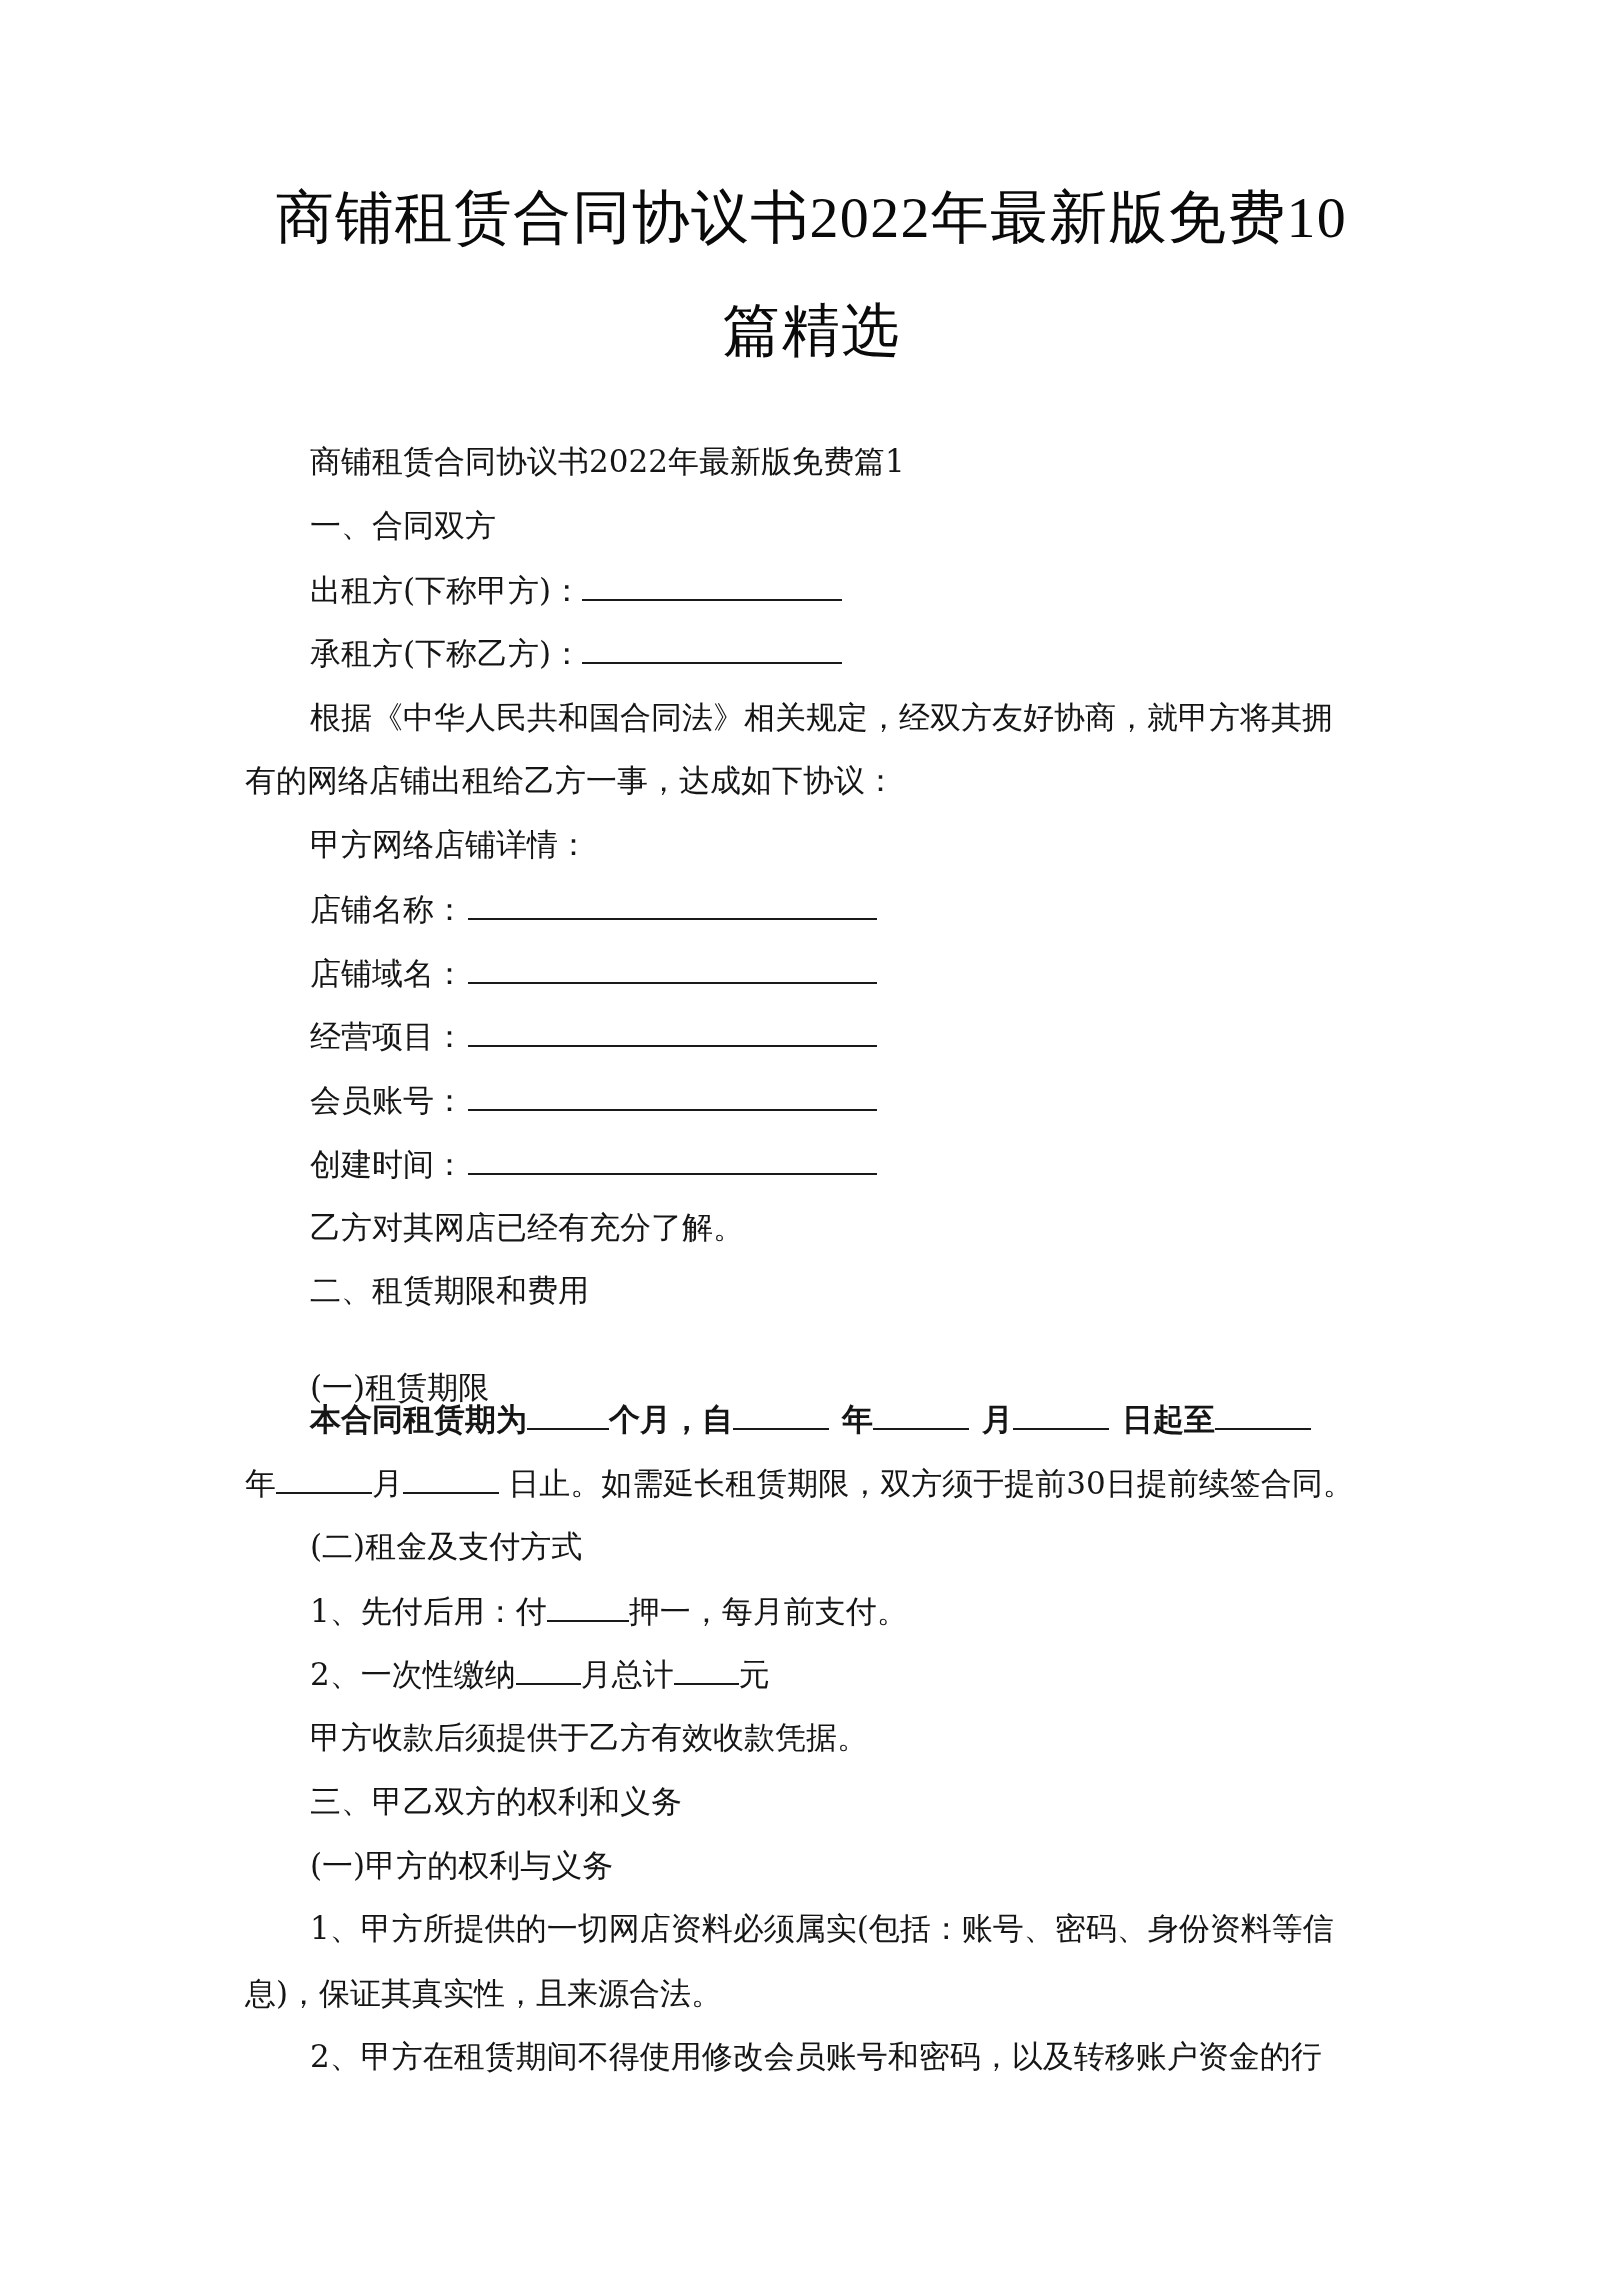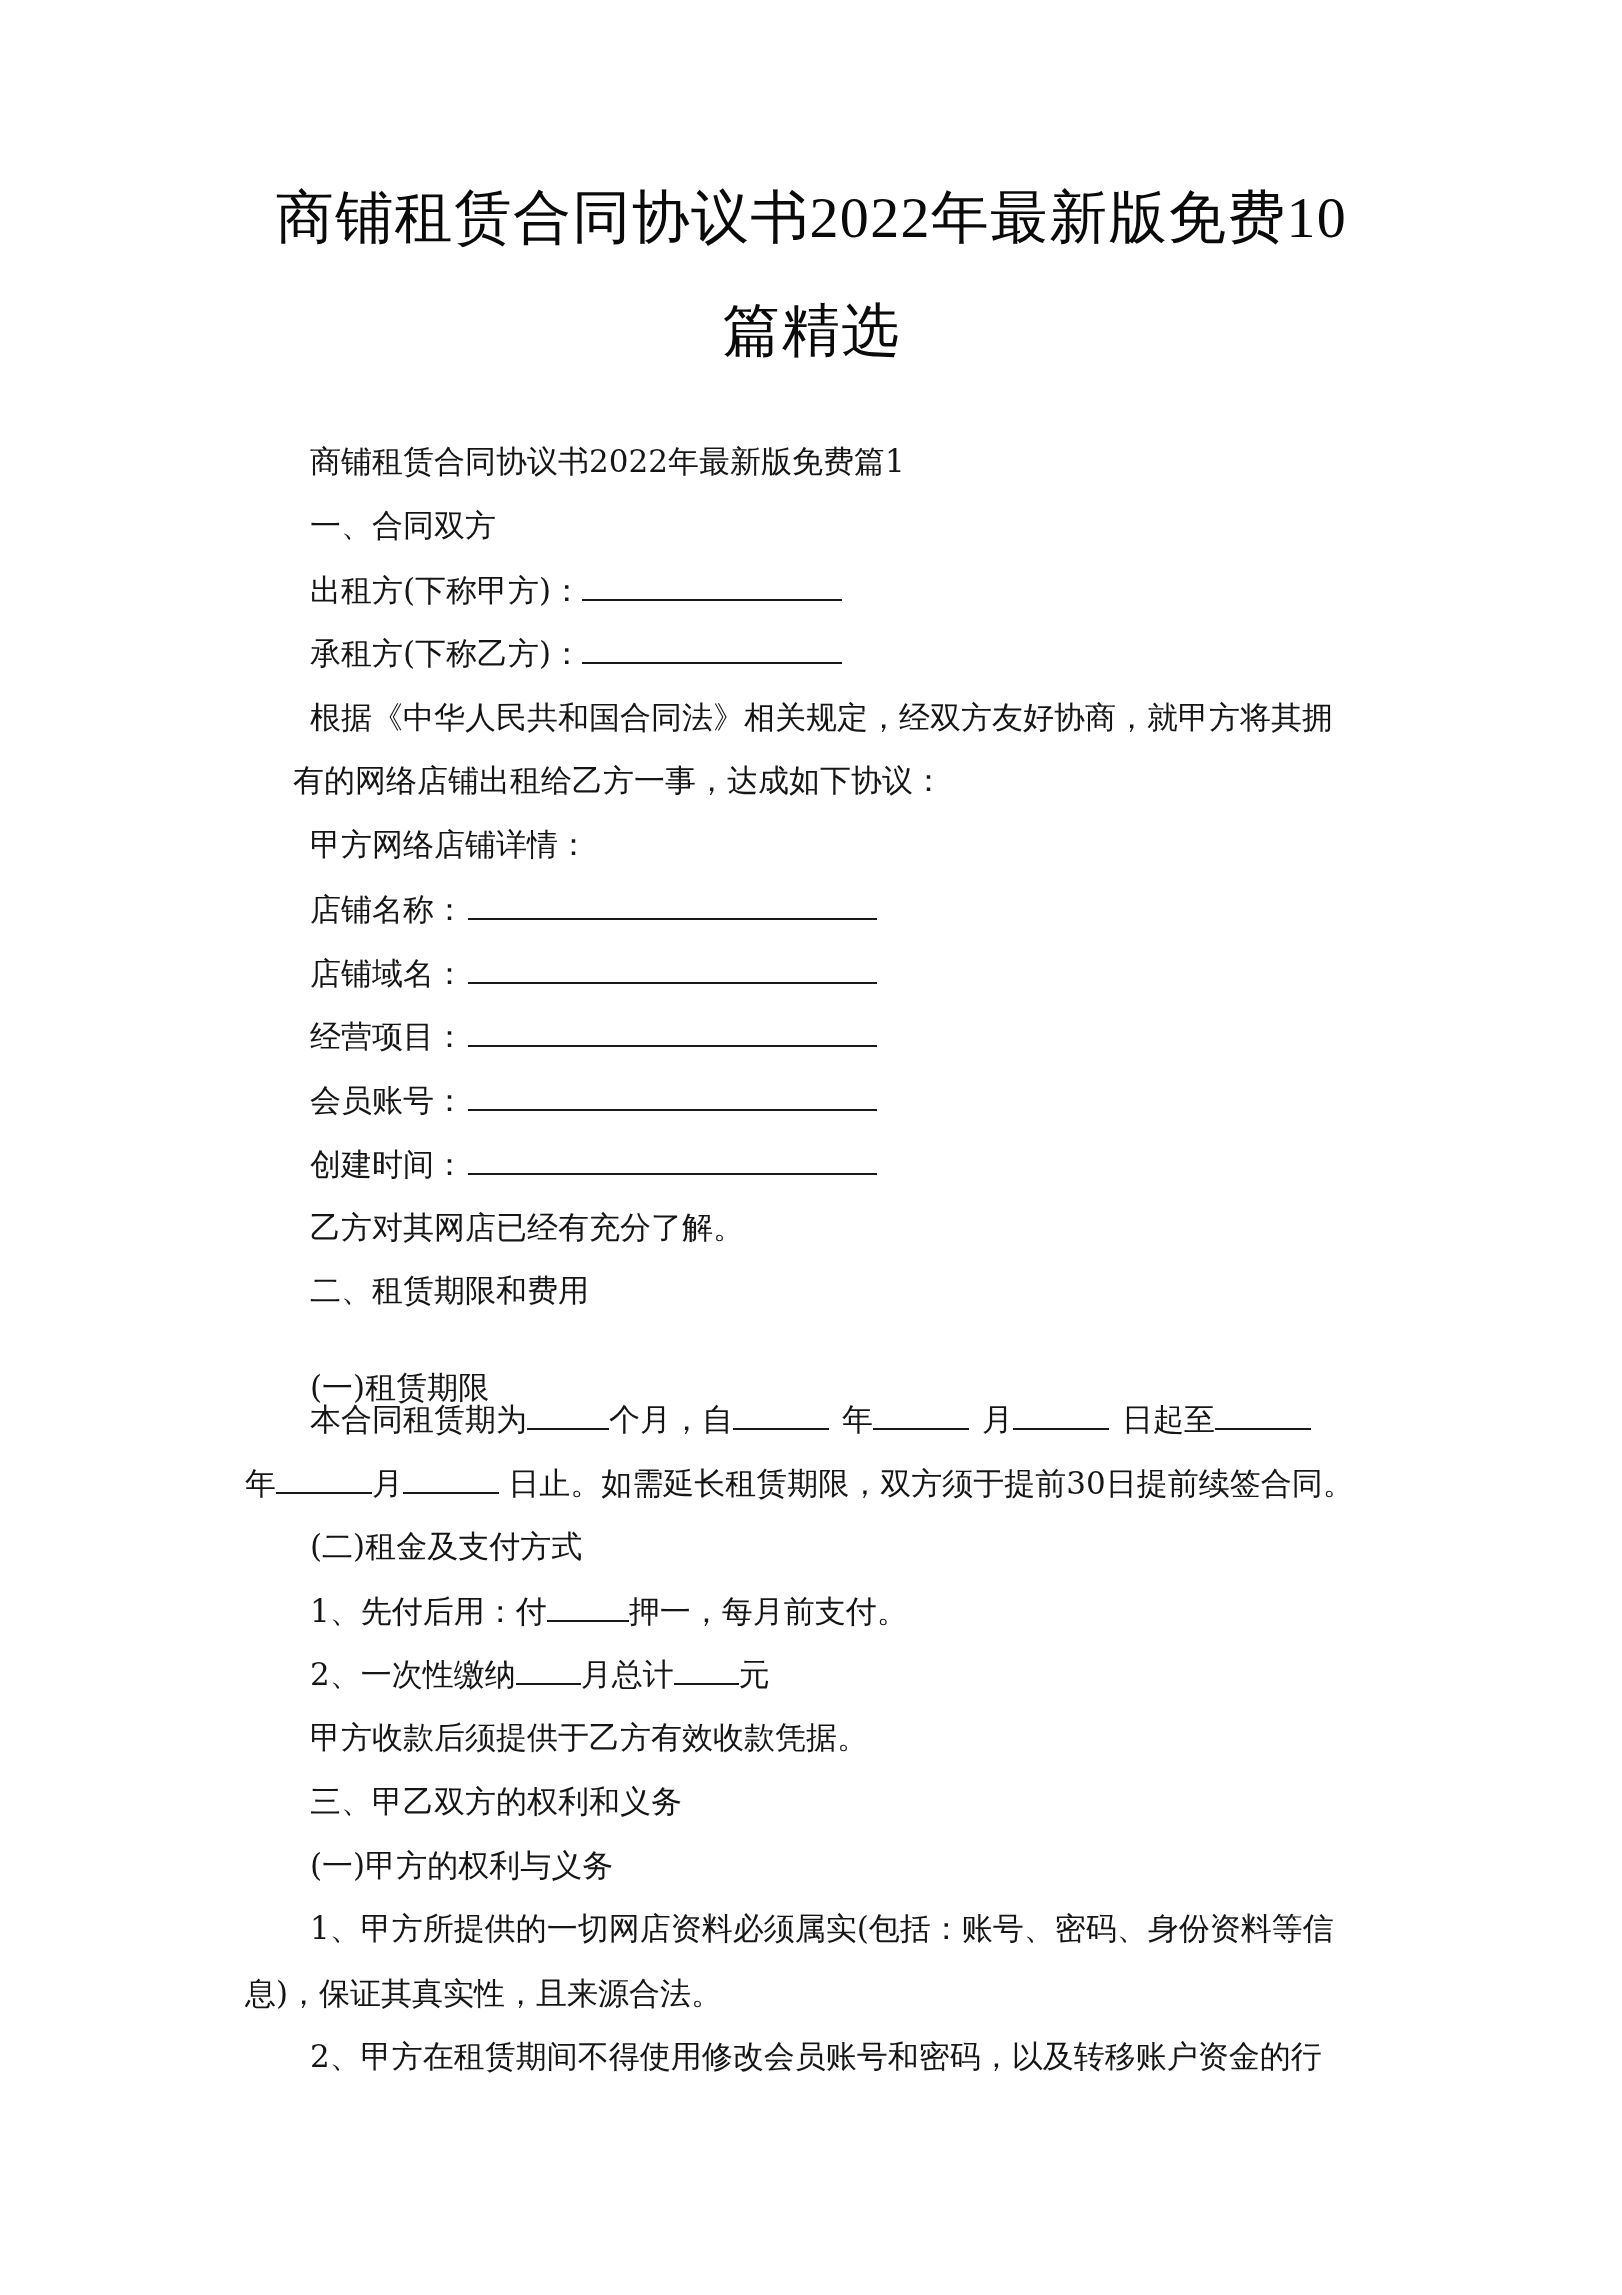--- a/index.html
+++ b/index.html
@@ -26,21 +26,21 @@
   <div class="line ind" style="top:506px;">一、合同双方</div>
 
   <div class="line ind" style="top:570px;">
     <span>出租方(下称甲方)：</span><span class="blank" style="width:260px;"></span>
   </div>
   <div class="line ind" style="top:633px;">
     <span>承租方(下称乙方)：</span><span class="blank" style="width:260px;"></span>
   </div>
 
   <div class="line ind" style="top:698px;">根据《中华人民共和国合同法》相关规定，经双方友好协商，就甲方将其拥</div>
-  <div class="line" style="top:761px;margin-left:48px;">有的网络店铺出租给乙方一事，达成如下协议：</div>
+  <div class="line" style="top:761px;">有的网络店铺出租给乙方一事，达成如下协议：</div>
 
   <div class="line ind" style="top:825px;font-family:Liberation Serif, serif;">甲方网络店铺详情：</div>
 
   <div class="line ind" style="top:953px;">
     <span>店铺域名：</span><span class="blank" style="width:409px;margin-left:3.3px;"></span>
   </div>
   <div class="line ind" style="top:889px;">
     <span>店铺名称：</span><span class="blank" style="width:409px;margin-left:3.3px;"></span>
   </div>
   <div class="line ind" style="top:1016px;">
@@ -50,21 +50,21 @@
     <span>会员账号：</span><span class="blank" style="width:409px;margin-left:3.3px;"></span>
   </div>
   <div class="line ind" style="top:1144px;">
     <span>创建时间：</span><span class="blank" style="width:409px;margin-left:3.3px;"></span>
   </div>
 
   <div class="line ind" style="top:1208px;">乙方对其网店已经有充分了解。</div>
   <div class="line ind" style="top:1271px;">二、租赁期限和费用</div>
   <div class="line ind" style="top:1336px;margin-top:32px;">(一)租赁期限</div>
 
-  <div class="line ind" style="top:1399px;">
+  <div class="line ind" style="top:1399px;font-weight:bold;">
     <span>本合同租赁期为</span><span class="blank" style="width:82px;"></span><span>个月，自</span><span class="blank" style="width:96px;"></span><span class="sp" style="width:13px;"></span><span>年</span><span class="blank" style="width:96px;"></span><span class="sp" style="width:13px;"></span><span>月</span><span class="blank" style="width:96px;"></span><span class="sp" style="width:13px;"></span><span>日起至</span><span class="blank" style="width:96px;"></span>
   </div>
   <div class="line" style="top:1463px;">
     <span>年</span><span class="blank" style="width:96px;"></span><span>月</span><span class="blank" style="width:96px;"></span><span class="sp" style="width:9.2px;"></span><span>日止。如需延长租赁期限，双方须于提前30日提前续签合同。</span>
   </div>
 
   <div class="line ind" style="top:1527px;">(二)租金及支付方式</div>
 
   <div class="line ind" style="top:1591px;">
     <span>1、先付后用：付</span><span class="blank" style="width:82px;"></span><span>押一，每月前支付。</span>

